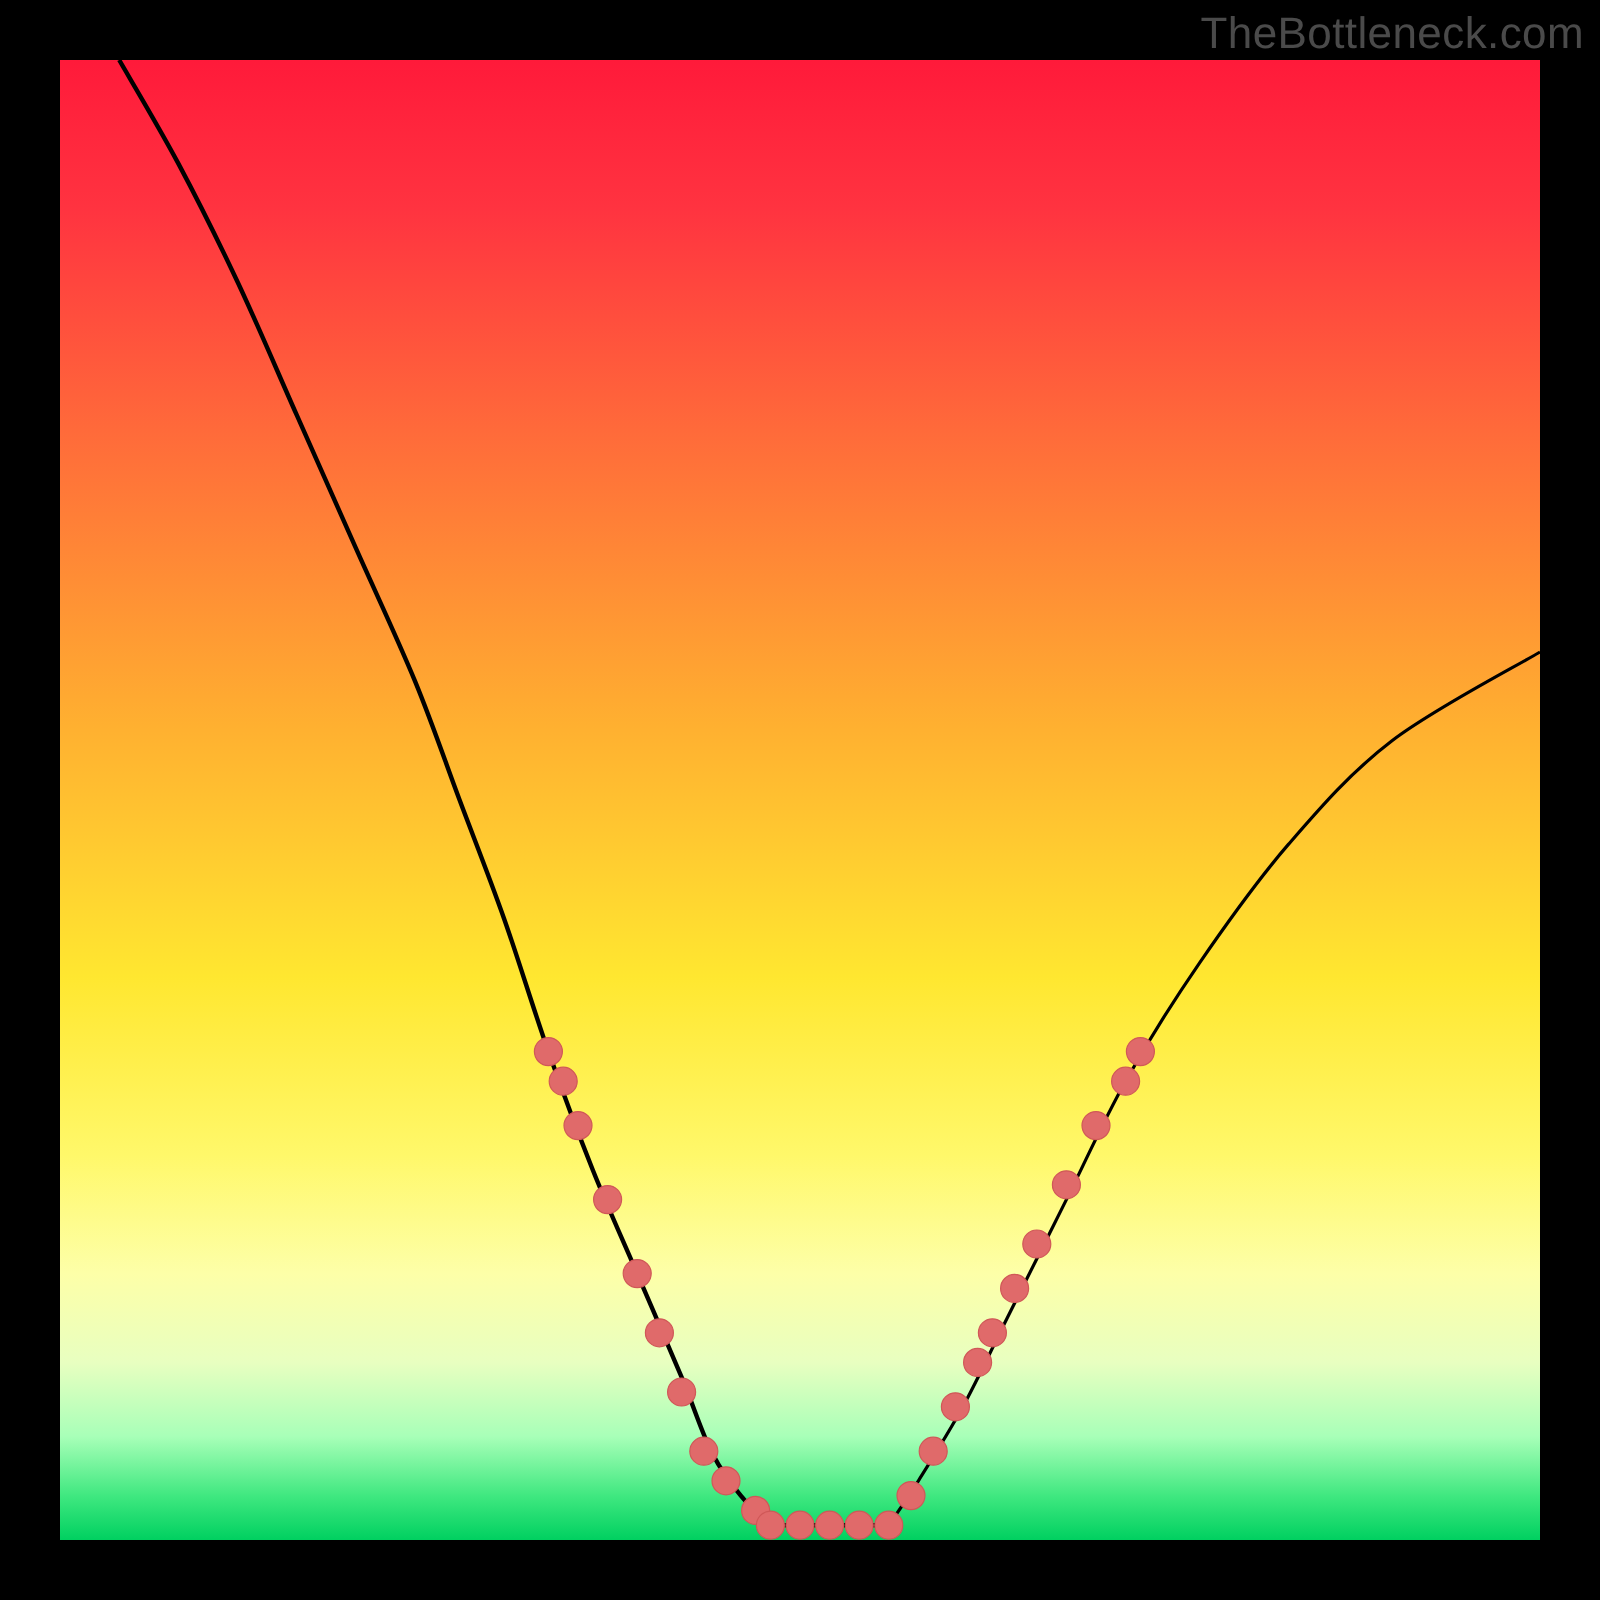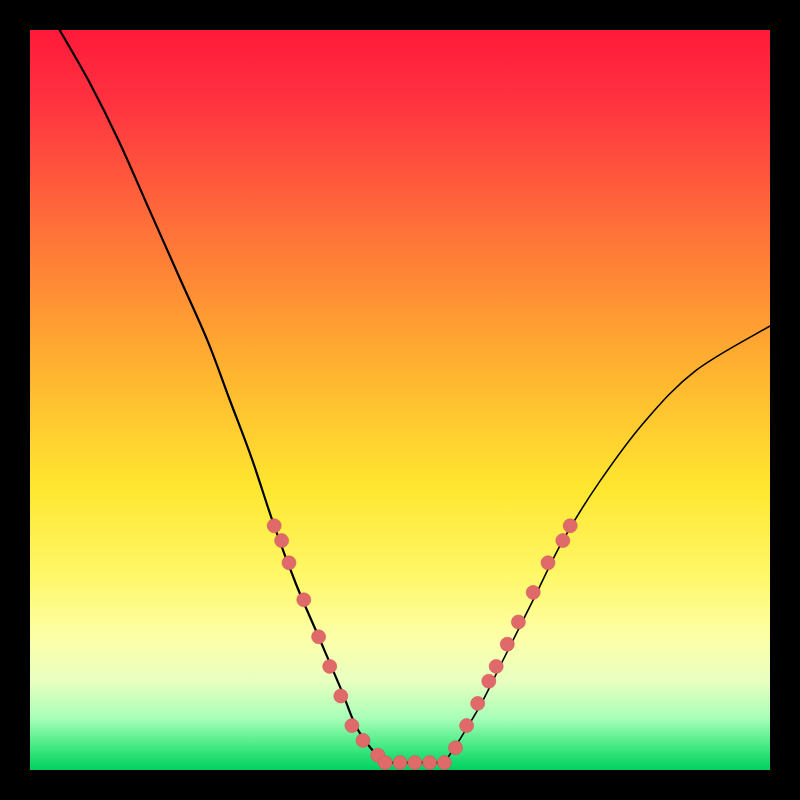--- a/index.html
+++ b/index.html
@@ -57,20 +57,21 @@
   .marker {
     fill: #e06a6a;
     stroke: #d05858;
     stroke-width: 0.6;
   }
 </style>
 </head>
 <body>
 
 <div class="chart-container">
+  <div class="watermark">TheBottleneck.com</div>
   <div class="plot-area">
     <svg class="curves" viewBox="0 0 740 740">
       <path id="left-curve" class="curve" d="M 29.6 0 C 34.53333333333333 8.633333333333326, 49.333333333333336 33.299999999999955, 59.2 51.799999999999955 C 69.06666666666666 70.29999999999995, 78.93333333333334 90.03333333333332, 88.8 111 C 98.66666666666666 131.96666666666667, 108.53333333333333 155.40000000000003, 118.4 177.60000000000002 C 128.26666666666668 199.8, 138.13333333333333 222, 148 244.2 C 157.86666666666667 266.4, 168.96666666666667 289.83333333333337, 177.6 310.8 C 186.23333333333332 331.76666666666665, 192.4 350.26666666666665, 199.8 370 C 207.20000000000002 389.73333333333335, 214.6 408.23333333333335, 222 429.2 C 229.4 450.16666666666663, 236.8 474.83333333333326, 244.20000000000002 495.79999999999995 C 251.60000000000002 516.7666666666667, 259 536.5, 266.4 555 C 273.79999999999995 573.5, 281.20000000000005 589.5333333333333, 288.6 606.8 C 296 624.0666666666666, 304.6333333333333 643.8, 310.8 658.6 C 316.9666666666667 673.4000000000001, 320.6666666666667 685.7333333333333, 325.6 695.6 C 330.53333333333336 705.4666666666667, 335.4666666666667 711.6333333333333, 340.40000000000003 717.8 C 345.33333333333337 723.9666666666666, 352.73333333333335 730.1333333333333, 355.2 732.6"></path>
       <path id="right-curve" class="curve right" d="M 414.40000000000003 732.6 C 416.8666666666667 728.9, 423.0333333333333 720.2666666666667, 429.2 710.4 C 435.3666666666667 700.5333333333333, 444 686.9666666666667, 451.4 673.4 C 458.79999999999995 659.8333333333333, 464.9666666666667 646.2666666666667, 473.6 629 C 482.23333333333335 611.7333333333333, 493.33333333333337 589.5333333333333, 503.20000000000005 569.8 C 513.0666666666667 550.0666666666666, 521.6999999999999 530.3333333333334, 532.8 510.6 C 543.9 490.8666666666667, 556.2333333333333 471.1333333333333, 569.8000000000001 451.4 C 583.3666666666668 431.66666666666663, 598.1666666666666 410.70000000000005, 614.1999999999999 392.20000000000005 C 630.2333333333332 373.70000000000005, 645.0333333333333 356.43333333333334, 666 340.4 C 686.9666666666667 324.3666666666666, 727.6666666666666 303.4, 740 296"></path>
       <path id="flat-bottom" class="curve" d="M 355.2 732.6 L 414.40000000000003 732.6"></path>
       <g id="markers">
           <circle cx="244.20000000000002" cy="495.79999999999995" r="7" class="marker"></circle>
           <circle cx="251.60000000000002" cy="510.6" r="7" class="marker"></circle>
           <circle cx="259" cy="532.8" r="7" class="marker"></circle>
           <circle cx="273.8" cy="569.8" r="7" class="marker"></circle>

